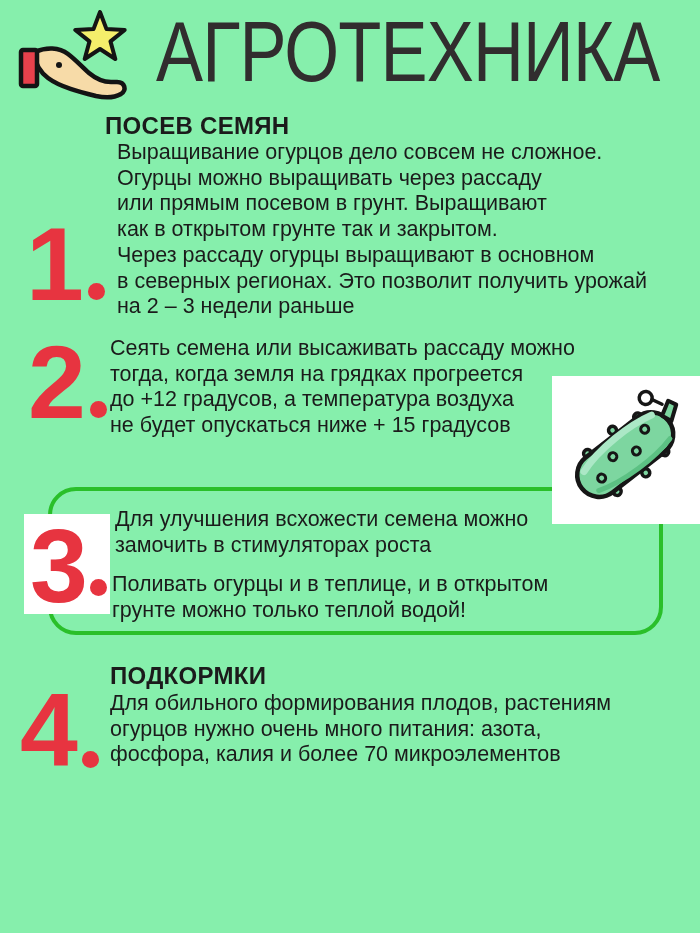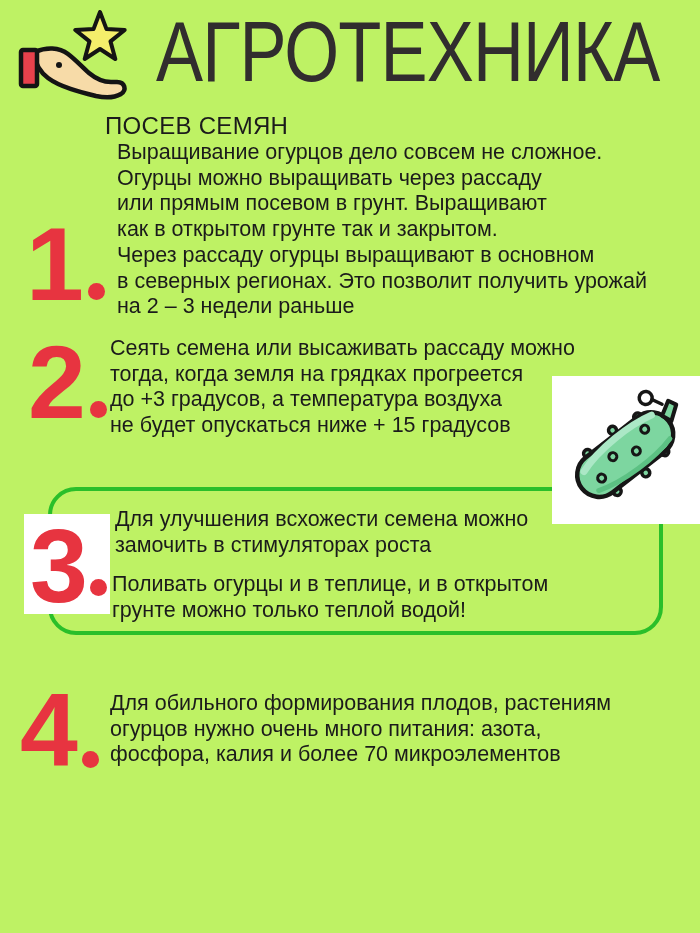--- a/index.html
+++ b/index.html
@@ -1,27 +1,27 @@
 <!DOCTYPE html>
 <html><head>
 <meta charset="utf-8">
 <style>
   html,body{margin:0;padding:0;background:#e9e9e9;}
   #canvas{
     position:relative;width:700px;height:933px;margin:0 auto;
-    background:#bef264;overflow:hidden;
+    background:#86efac;overflow:hidden;
     font-family:"Liberation Sans",sans-serif;color:#1b1b1b;
   }
   .abs{position:absolute;}
   .title{
     font-size:86px;line-height:86px;font-weight:400;color:#312d2e;
     letter-spacing:-1px;transform:scaleX(0.82);transform-origin:0 0;
     white-space:nowrap;
   }
-  .h2{font-size:24px;line-height:28px;font-weight:400;color:#1b1b1b;letter-spacing:0.3px;white-space:nowrap;}
+  .h2{font-size:24px;line-height:28px;font-weight:700;color:#1b1b1b;letter-spacing:0.3px;white-space:nowrap;}
   .body{font-size:21.5px;line-height:25.7px;white-space:pre-line;color:#1b1b1b;}
   .num{
     font-size:104px;line-height:104px;font-weight:700;color:#e73440;
     height:104px;
   }
   .num .digit{display:inline-block;}
   .num .dot{
     position:absolute;width:17px;height:17px;border-radius:50%;
     background:#e73440;bottom:16px;
   }
@@ -56,21 +56,21 @@
 Через рассаду огурцы выращивают в основном
 в северных регионах. Это позволит получить урожай
 на 2 – 3 недели раньше</div>
   <div class="abs num" style="left:26px;top:212px;">
     <span class="digit">1</span>
     <span class="dot" style="left:62px;"></span>
   </div>
 
   <div class="abs body" style="left:110px;top:336px;width:580px;">Сеять семена или высаживать рассаду можно
 тогда, когда земля на грядках прогреется
-до +3 градусов, а температура воздуха
+до +12 градусов, а температура воздуха
 не будет опускаться ниже + 15 градусов</div>
   <div class="abs num" style="left:28px;top:330px;">
     <span class="digit">2</span>
     <span class="dot" style="left:62px;"></span>
   </div>
 
 
   <div class="abs reco-box" style="left:48px;top:487px;width:607px;height:140px;"></div>
 
   <div class="abs body" style="left:112px;top:572px;width:540px;">Поливать огурцы и в теплице, и в открытом
@@ -104,20 +104,21 @@
         <circle cx="104" cy="70" r="4" fill="none" stroke="#161616" stroke-width="3"></circle>
 
         <path d="M126,70 L140,62 L144,70 L130,80 Z" fill="#7dd6a0" stroke="#161616" stroke-width="4" stroke-linejoin="round"></path>
 
         <circle cx="124" cy="46" r="6.5" fill="none" stroke="#161616" stroke-width="3.5"></circle>
         <path d="M128,51 L133,61" fill="none" stroke="#161616" stroke-width="3.5" stroke-linecap="round"></path>
       </g>
     </svg>
   </div>
 
+  <div class="abs h2" style="left:110px;top:662px;">ПОДКОРМКИ</div>
   <div class="abs body" style="left:110px;top:691px;width:580px;">Для обильного формирования плодов, растениям
 огурцов нужно очень много питания: азота,
 фосфора, калия и более 70 микроэлементов</div>
   <div class="abs num" style="left:20px;top:678px;">
     <span class="digit">4</span>
     <span class="dot" style="left:62px;bottom:14px;"></span>
   </div>
 
 </div>
 

